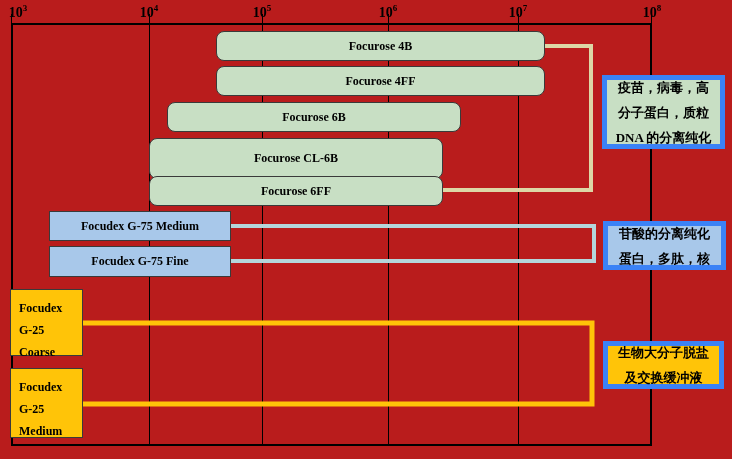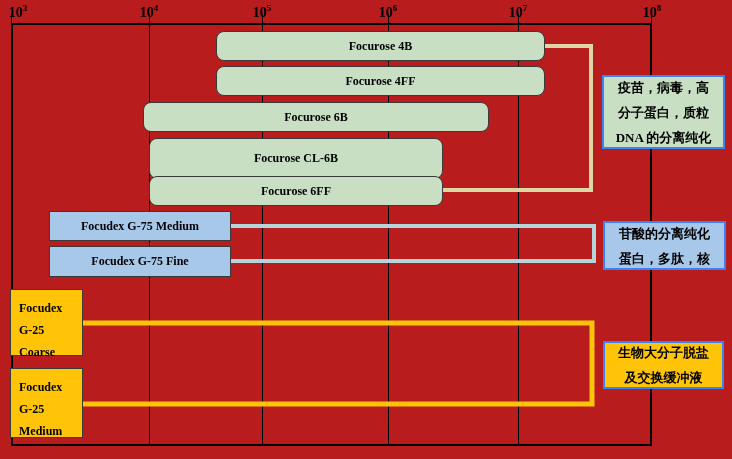--- a/index.html
+++ b/index.html
@@ -22,21 +22,21 @@
   .bar.blue  { background:#a8c8ea; }
 
   
   .g25-box { position:absolute; background:#ffc408; border:1px solid #3a3a3a; font-weight:bold; font-size:12px;
              padding:7px 0 4px 8px; line-height:22px; z-index:3; }
 
   
   .overlay { position:absolute; left:0; top:0; z-index:4; pointer-events:none; }
 
   
-  .app-box { position:absolute; border:2px solid #3b82f6; font-weight:bold; font-size:13px;
+  .app-box { position:absolute; border:5px solid #3b82f6; font-weight:bold; font-size:13px;
              display:flex; flex-direction:column; justify-content:center; align-items:center;
              line-height:25px; z-index:5; text-align:center; }
   .app-box.green  { background:#c8dfc4; }
   .app-box.blue   { background:#a8c8ea; }
   .app-box.yellow { background:#ffc408; }
 </style>
 </head>
 <body>
 
 <div class="chart">
@@ -56,21 +56,21 @@
   <div class="tick" style="left:651px"></div>
 
   <div class="plot-frame"></div>
   <div class="gridline" style="left:149px"></div>
   <div class="gridline" style="left:262px"></div>
   <div class="gridline" style="left:388px"></div>
   <div class="gridline" style="left:518px"></div>
 
   <div class="bar green" style="left:216px;top:31px;width:329px;height:30px">Focurose 4B</div>
   <div class="bar green" style="left:216px;top:66px;width:329px;height:30px">Focurose 4FF</div>
-  <div class="bar green" style="left:143px;top:102px;width:346px;height:30px">Focurose 6B</div>
+  <div class="bar green" style="left:167px;top:102px;width:294px;height:30px">Focurose 6B</div>
   <div class="bar green" style="left:149px;top:138px;width:294px;height:41px">Focurose CL-6B</div>
   <div class="bar green" style="left:149px;top:176px;width:294px;height:30px">Focurose 6FF</div>
 
   <div class="bar blue" style="left:49px;top:211px;width:182px;height:30px">Focudex G-75 Medium</div>
   <div class="bar blue" style="left:49px;top:246px;width:182px;height:31px">Focudex G-75 Fine</div>
 
   <div class="g25-box" style="left:10px;top:289px;width:73px;height:67px">
     <div>Focudex</div>
     <div>G-25</div>
     <div>Coarse</div>

